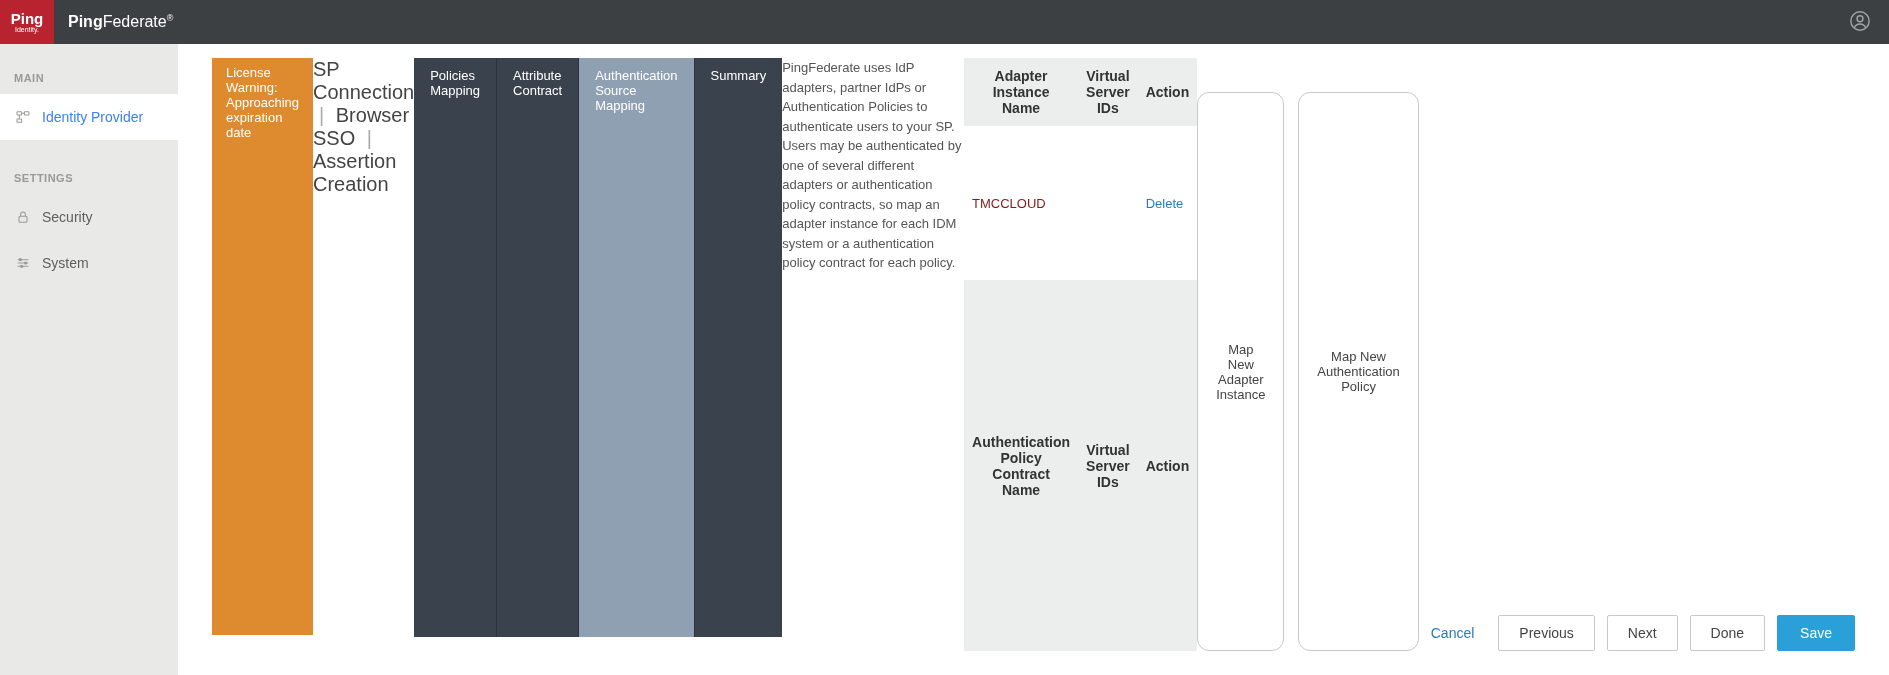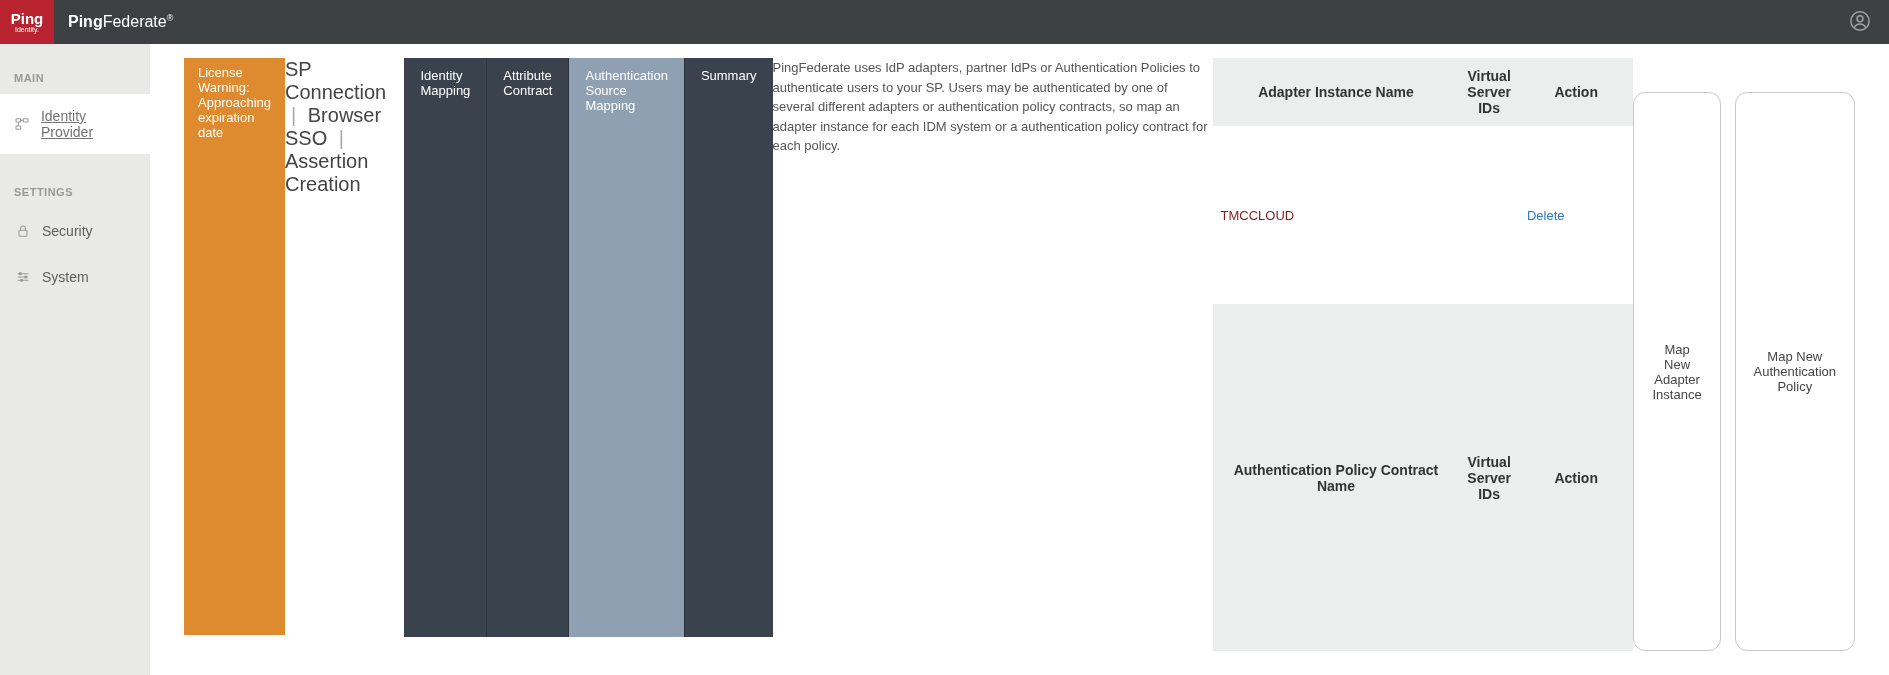--- a/index.html
+++ b/index.html
@@ -11,24 +11,24 @@
   .logo-identity { font-size: 7px; line-height: 1; }
   .brand { color: #fff; font-size: 16px; margin-left: 14px; }
   .brand-bold { font-weight: 600; }
   .brand-reg { font-size: 9px; vertical-align: super; }
   .topbar-spacer { flex: 1; }
   .user-icon { margin-right: 18px; color: #9fa3a8; }
   .user-icon svg { width: 22px; height: 22px; }
   
   .layout { display: flex; min-height: calc(100vh - 44px); }
   
-  .sidebar { width: 150px; background: #e9e9e7; padding-top: 18px; }
+  .sidebar { width: 178px; background: #e9e9e7; padding-top: 18px; }
   .sidebar-heading { color: #999; font-size: 11px; font-weight: 600; letter-spacing: 0.5px; padding: 10px 14px; }
   .sidebar-item { display: flex; align-items: center; padding: 14px 14px; color: #5e5e5e; cursor: pointer; font-size: 14px; position: relative; }
-  .sidebar-item.active { background: #fff; color: #737373; text-decoration: underline; }
+  .sidebar-item.active { background: #fff; color: #3b82f6; }
   .sidebar-item.active::after {
     content: ""; position: absolute; right: -11px; top: 50%; transform: translateY(-50%);
     width: 0; height: 0; border-top: 24px solid transparent; border-bottom: 24px solid transparent; border-left: 11px solid #fff;
   }
   .sidebar-icon { width: 18px; height: 18px; margin-right: 10px; display: inline-flex; align-items: center; justify-content: center; color: #9b9b99; }
   .sidebar-icon svg { width: 16px; height: 16px; }
   .sidebar-item.active .sidebar-icon { color: #9b9b99; }
   
   .main { flex: 1; padding: 14px 34px 24px 34px; display: flex; flex-direction: row; }
   
@@ -125,21 +125,21 @@
 
     <div class="breadcrumb">
       <span>SP Connection</span>
       <span class="breadcrumb-sep">|</span>
       <span>Browser SSO</span>
       <span class="breadcrumb-sep">|</span>
       <span>Assertion Creation</span>
     </div>
 
     <div class="tabs">
-      <div class="tab">Identity Mapping</div>
+      <div class="tab">Policies Mapping</div>
       <div class="tab">Attribute Contract</div>
       <div class="tab active">Authentication Source Mapping</div>
       <div class="tab">Summary</div>
     </div>
 
     <div class="description">PingFederate uses IdP adapters, partner IdPs or Authentication Policies to authenticate users to your SP. Users may be authenticated by one of several different adapters or authentication policy contracts, so map an adapter instance for each IDM system or a authentication policy contract for each policy.</div>
 
     <table class="data-table">
       <thead>
         <tr>
@@ -162,14 +162,21 @@
           <th class="col-action">Action</th>
         </tr>
       </thead>
     </table>
 
     <div class="button-row">
       <button class="btn">Map New Adapter Instance</button>
       <button class="btn">Map New Authentication Policy</button>
     </div>
 
+    <div class="footer-actions">
+      <button class="btn-link">Cancel</button>
+      <button class="btn-outline">Previous</button>
+      <button class="btn-outline">Next</button>
+      <button class="btn-outline">Done</button>
+      <button class="btn-primary">Save</button>
+    </div>
   </div>
 </div>
 
 </body></html>

